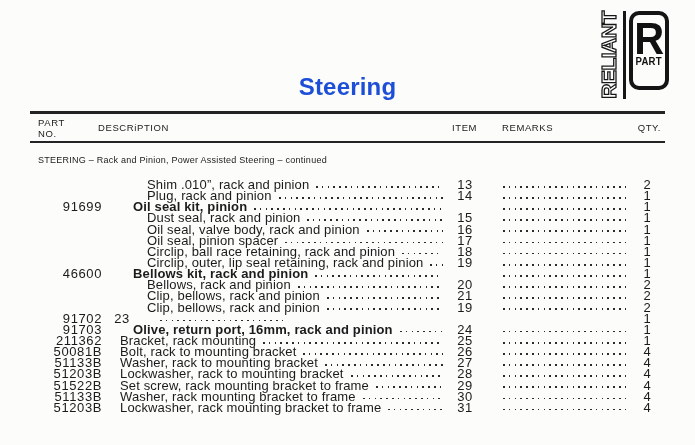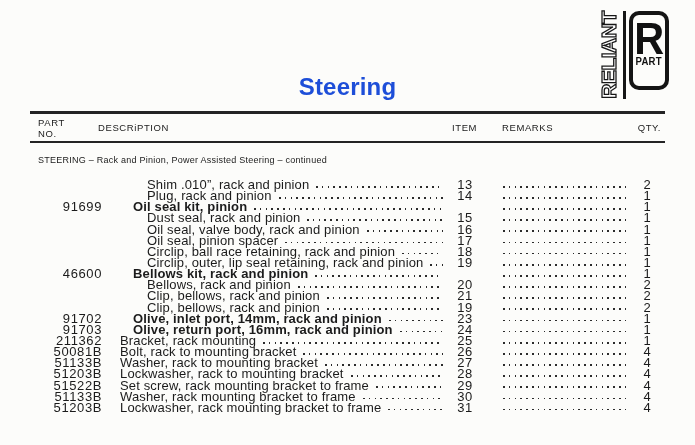--- a/index.html
+++ b/index.html
@@ -275,24 +275,20 @@
         </span>
       <span class="c-item">19</span>
       <span class="c-rem">
           <span class="lead"></span>
         </span>
       <span class="c-qty">2</span>
     </div>
 
     <div class="row">
       <span class="c-part">91702</span>
-      <span class="c-desc ind1">
-          <span class="t">Olive, inlet port, 14mm, rack and pinion</span>
-          <span class="lead"></span>
-        </span>
       <span class="c-item">23</span>
       <span class="c-rem">
           <span class="lead"></span>
         </span>
       <span class="c-qty">1</span>
     </div>
 
     <div class="row">
       <span class="c-part">91703</span>
       <span class="c-desc ind1">

